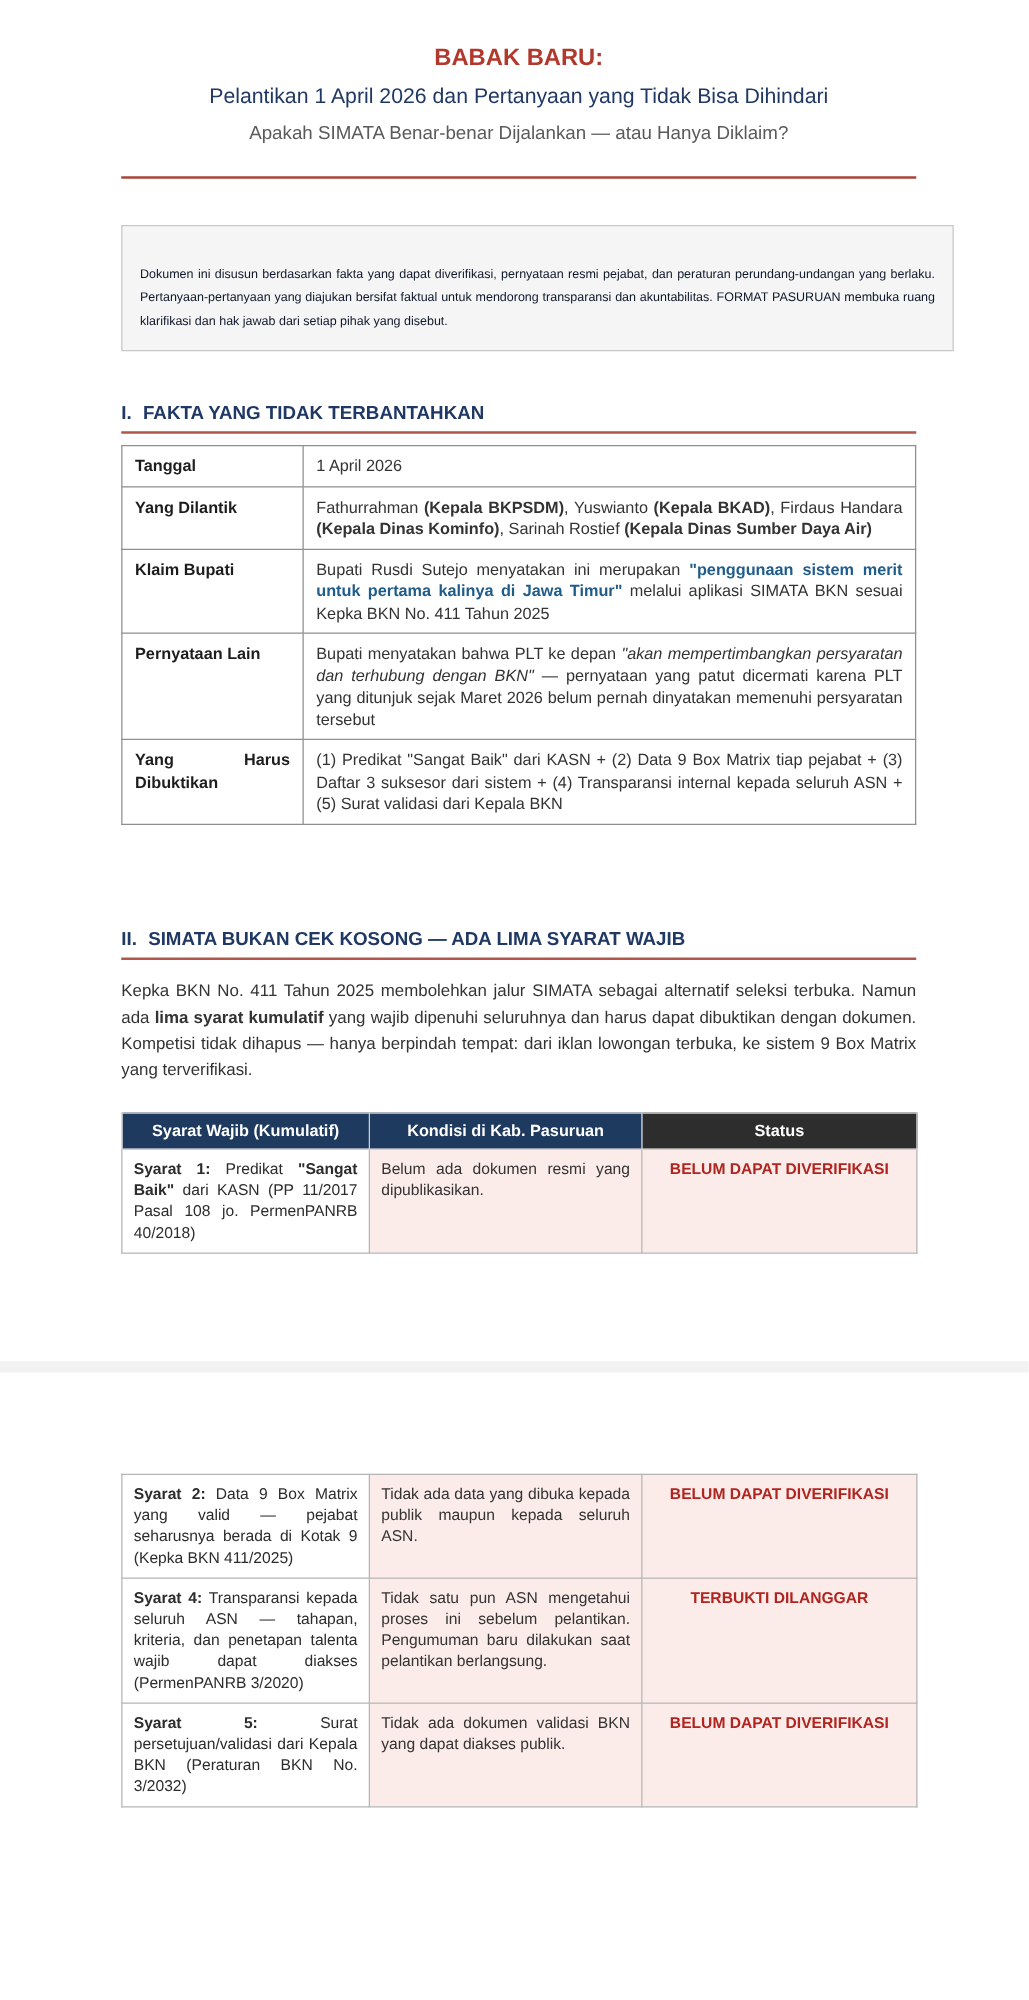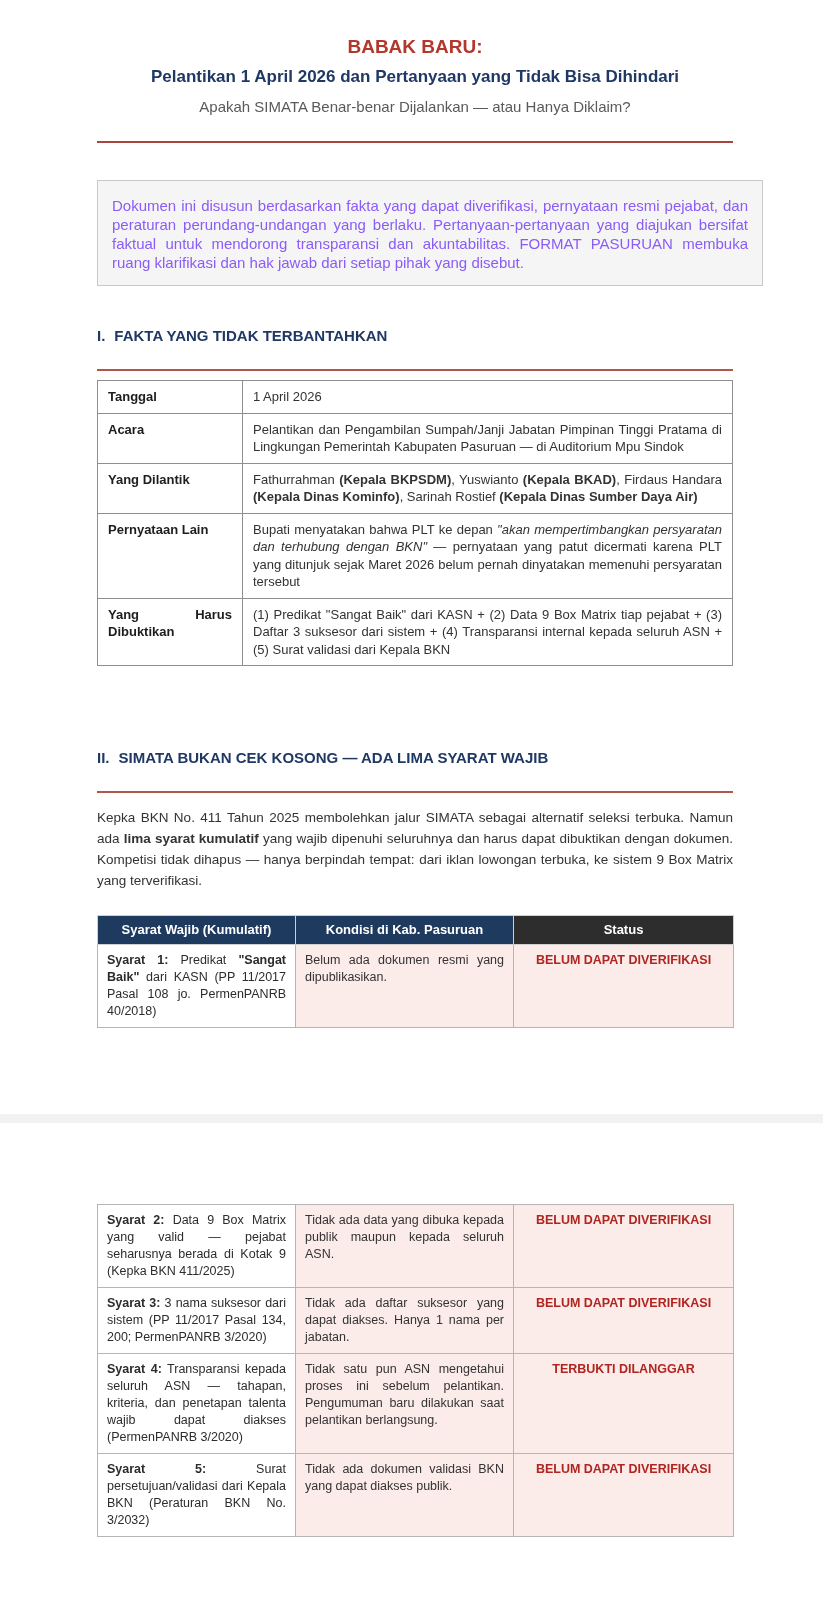--- a/index.html
+++ b/index.html
@@ -5,32 +5,32 @@
   html,body{margin:0;padding:0;}
   body{
     width:823px;height:1600px;background:#ffffff;position:relative;overflow:hidden;
     font-family:"Liberation Sans",sans-serif;color:#3a3a3a;
   }
   .content{width:636px;margin-left:97px;}
 
   
   .doc-header{padding-top:36px;text-align:center;}
   .doc-title{font-size:19px;font-weight:bold;color:var(--title-red,#b2382c);line-height:22px;}
-  .doc-subtitle{font-size:17px;font-weight:bold;color:var(--heading-navy,#1f3864);line-height:24px;margin-top:7px;}
+  .doc-subtitle{font-size:17px;font-weight:normal;color:var(--heading-navy,#1f3864);line-height:24px;margin-top:7px;}
   .doc-tagline{font-size:15px;color:var(--tagline-gray,#5a5a5a);line-height:20px;margin-top:8px;}
   .doc-divider{border:none;border-top:2px solid var(--divider-red,#a9453a);margin:24px 0 0 0;}
 
   
   .note-box{margin-top:37px;background:#f5f5f5;border:1px solid #c9c9c9;padding:11px 14px 13px 14px;}
   .note-title{font-size:13px;font-weight:bold;color:var(--heading-navy,#1f3864);line-height:18px;}
-  .note-body{font-size:15px;line-height:19px;margin-top:4px;text-align:justify;color:#8b5cf6;}
+  .note-body{font-size:10px;line-height:19px;margin-top:18px;text-align:justify;color:#0f172a;}
 
   
   .section-heading{margin:0;font-size:15px;font-weight:bold;color:var(--heading-navy,#1f3864);
-    border-bottom:2px solid #b0564b;padding-bottom:23px;line-height:20px;}
+    border-bottom:2px solid #b0564b;padding-bottom:4px;line-height:20px;}
   .section-heading .numeral{margin-right:9px;}
   .sec1-heading{margin-top:40px;}
   .sec2-heading{margin-top:82px;}
 
   
   table{border-collapse:collapse;}
   .fact-table{margin-top:9px;width:636px;table-layout:fixed;}
   .fact-table td{border:1px solid #8f8f8f;vertical-align:top;padding:7px 10px;font-size:13px;line-height:17.5px;}
   .fact-label{font-weight:bold;color:#1d1d1d;text-align:justify;}
   .fact-value{text-align:justify;color:#333333;}
@@ -83,26 +83,26 @@
     <colgroup>
         <col style="width:145px">
         <col>
       </colgroup>
     <tbody>
         <tr>
           <td class="fact-label">Tanggal</td>
           <td class="fact-value"><span>1 April 2026</span></td>
         </tr>
         <tr>
-          <td class="fact-label">Acara</td>
-          <td class="fact-value"><span>Pelantikan dan Pengambilan Sumpah/Janji Jabatan Pimpinan Tinggi Pratama di Lingkungan Pemerintah Kabupaten Pasuruan — di Auditorium Mpu Sindok</span></td>
+          <td class="fact-label">Yang Dilantik</td>
+          <td class="fact-value"><span>Fathurrahman </span><span class="b">(Kepala BKPSDM)</span><span>, Yuswianto </span><span class="b">(Kepala BKAD)</span><span>, Firdaus Handara </span><span class="b">(Kepala Dinas Kominfo)</span><span>, Sarinah Rostief </span><span class="b">(Kepala Dinas Sumber Daya Air)</span></td>
         </tr>
         <tr>
-          <td class="fact-label">Yang Dilantik</td>
-          <td class="fact-value"><span>Fathurrahman </span><span class="b">(Kepala BKPSDM)</span><span>, Yuswianto </span><span class="b">(Kepala BKAD)</span><span>, Firdaus Handara </span><span class="b">(Kepala Dinas Kominfo)</span><span>, Sarinah Rostief </span><span class="b">(Kepala Dinas Sumber Daya Air)</span></td>
+          <td class="fact-label">Klaim Bupati</td>
+          <td class="fact-value"><span>Bupati Rusdi Sutejo menyatakan ini merupakan </span><span class="b c-accent">"penggunaan sistem merit untuk pertama kalinya di Jawa Timur"</span><span> melalui aplikasi SIMATA BKN sesuai Kepka BKN No. 411 Tahun 2025</span></td>
         </tr>
         <tr>
           <td class="fact-label">Pernyataan Lain</td>
           <td class="fact-value"><span>Bupati menyatakan bahwa PLT ke depan </span><span class="i">"akan mempertimbangkan persyaratan dan terhubung dengan BKN"</span><span> — pernyataan yang patut dicermati karena PLT yang ditunjuk sejak Maret 2026 belum pernah dinyatakan memenuhi persyaratan tersebut</span></td>
         </tr>
         <tr>
           <td class="fact-label">Yang Harus Dibuktikan</td>
           <td class="fact-value"><span>(1) Predikat "Sangat Baik" dari KASN + (2) Data 9 Box Matrix tiap pejabat + (3) Daftar 3 suksesor dari sistem + (4) Transparansi internal kepada seluruh ASN + (5) Surat validasi dari Kepala BKN</span></td>
         </tr>
       </tbody>
@@ -148,25 +148,20 @@
         <col style="width:218px">
         <col style="width:220px">
       </colgroup>
     <tbody>
         <tr>
           <td class="req-c1"><span class="b">Syarat 2:</span><span> Data 9 Box Matrix yang valid — pejabat seharusnya berada di Kotak 9 (Kepka BKN 411/2025)</span></td>
           <td class="req-c2">Tidak ada data yang dibuka kepada publik maupun kepada seluruh ASN.</td>
           <td class="req-c3">BELUM DAPAT DIVERIFIKASI</td>
         </tr>
         <tr>
-          <td class="req-c1"><span class="b">Syarat 3:</span><span> 3 nama suksesor dari sistem (PP 11/2017 Pasal 134, 200; PermenPANRB 3/2020)</span></td>
-          <td class="req-c2">Tidak ada daftar suksesor yang dapat diakses. Hanya 1 nama per jabatan.</td>
-          <td class="req-c3">BELUM DAPAT DIVERIFIKASI</td>
-        </tr>
-        <tr>
           <td class="req-c1"><span class="b">Syarat 4:</span><span> Transparansi kepada seluruh ASN — tahapan, kriteria, dan penetapan talenta wajib dapat diakses (PermenPANRB 3/2020)</span></td>
           <td class="req-c2">Tidak satu pun ASN mengetahui proses ini sebelum pelantikan. Pengumuman baru dilakukan saat pelantikan berlangsung.</td>
           <td class="req-c3">TERBUKTI DILANGGAR</td>
         </tr>
         <tr>
           <td class="req-c1"><span class="b">Syarat 5:</span><span> Surat persetujuan/validasi dari Kepala BKN (Peraturan BKN No. 3/2032)</span></td>
           <td class="req-c2">Tidak ada dokumen validasi BKN yang dapat diakses publik.</td>
           <td class="req-c3">BELUM DAPAT DIVERIFIKASI</td>
         </tr>
       </tbody>

